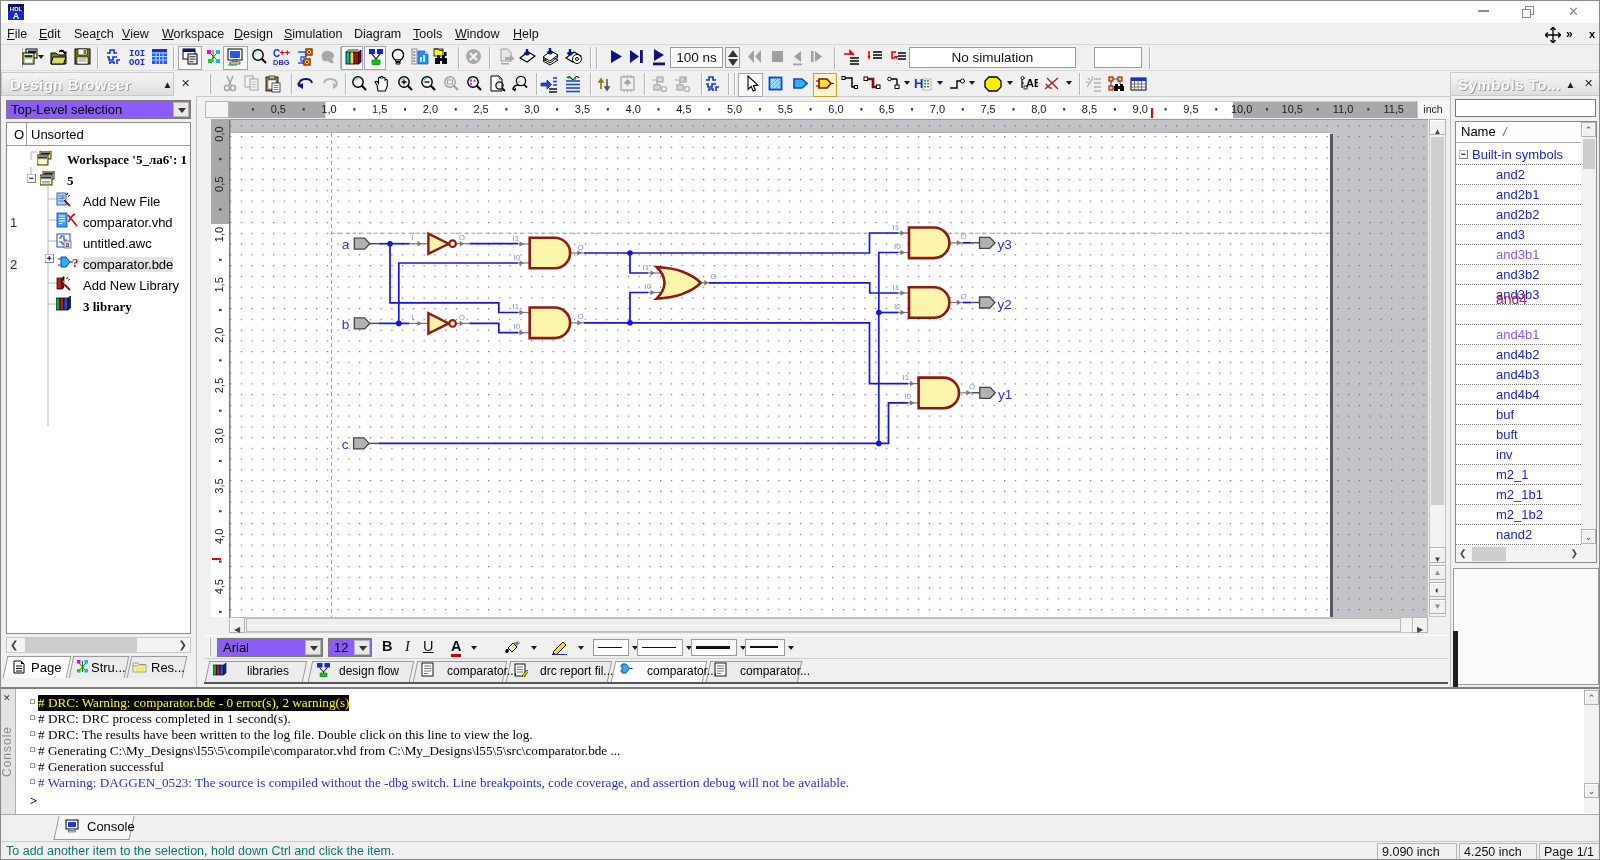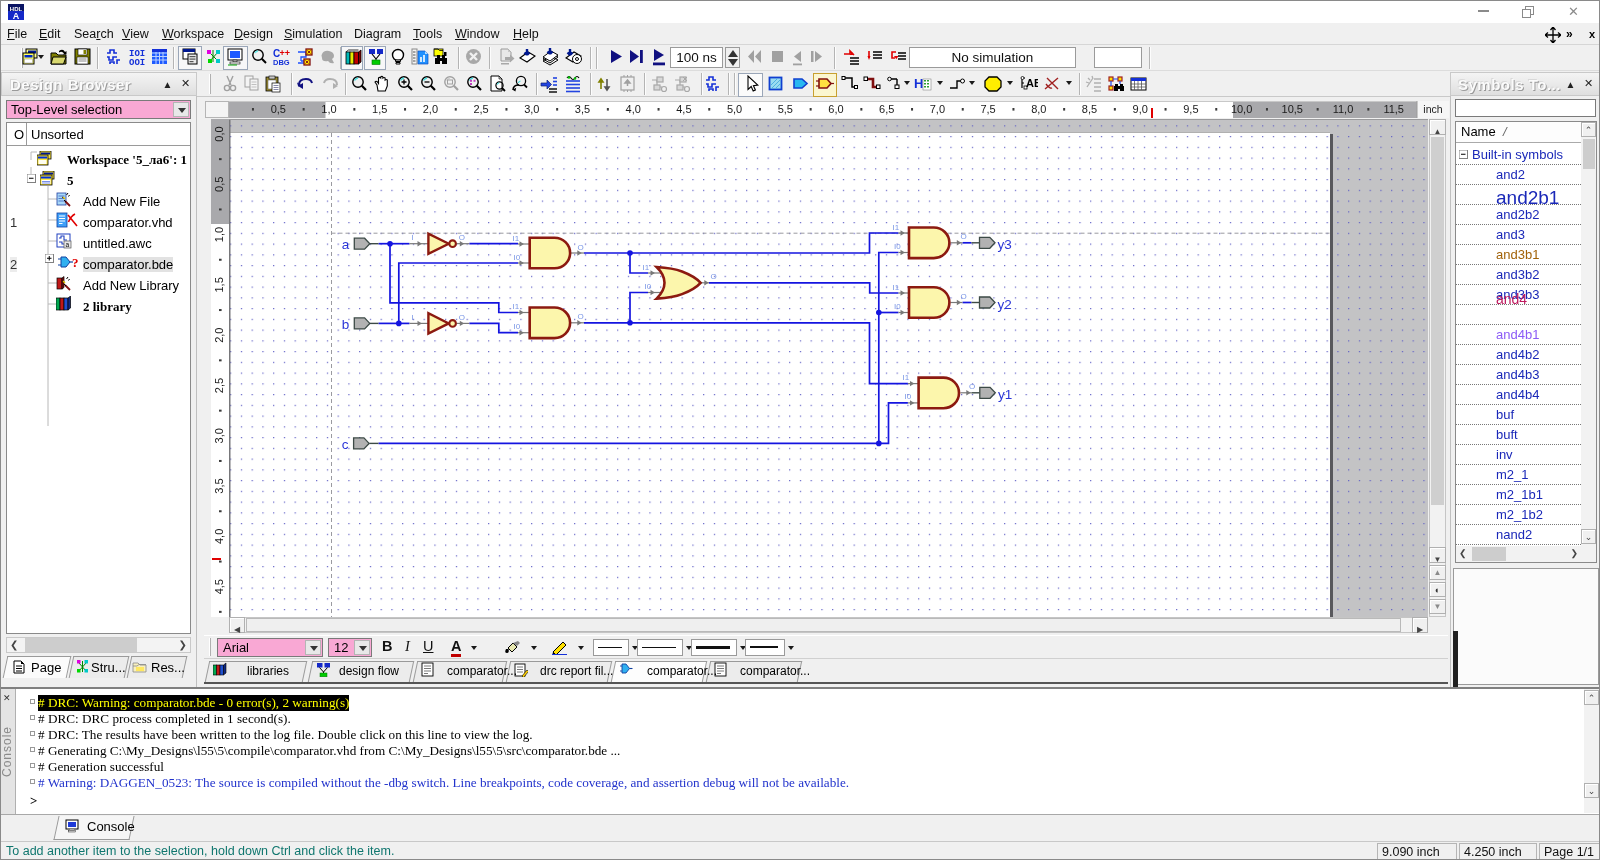--- a/index.html
+++ b/index.html
@@ -3,21 +3,21 @@
 <style>
 *{margin:0;padding:0;box-sizing:border-box;}
 html,body{width:1600px;height:860px;overflow:hidden;}
 body{font-family:"Liberation Sans",sans-serif;background:#f0f0f0;position:relative;border:1px solid #8a8a8a;}
 .abs{position:absolute;}
 .sep{position:absolute;width:1px;background:#b4b4b4;box-shadow:1px 0 0 #fdfdfd;}
 .dd{position:absolute;width:0;height:0;border-left:3.5px solid transparent;border-right:3.5px solid transparent;border-top:4px solid #1a1a1a;}
 .box{position:absolute;border:1px solid #9aa6b8;background:#f7f7f8;}
 .ptitle{color:#fbfbfb;font-weight:bold;font-size:15px;text-shadow:1px 1px 0 #9a9a9a, -1px -1px 0 #d8d8d8;letter-spacing:.5px;}
 .pbtn{position:absolute;width:15px;height:14px;text-align:center;line-height:13px;font-size:10px;color:#222;}
-.combo{position:absolute;background:#f9a8d4;border:1px solid #7a7a7a;font-size:13px;}
+.combo{position:absolute;background:#8b5cf6;border:1px solid #7a7a7a;font-size:13px;}
 .combobtn{position:absolute;right:1px;top:1px;bottom:1px;width:16px;background:#e8e8e8;border:1px solid #b5b5b5;}
 .combobtn:after{content:"";position:absolute;left:4px;top:5px;border-left:4px solid transparent;border-right:4px solid transparent;border-top:5px solid #333;}
 .treetxt{position:absolute;font-size:13px;color:#000;white-space:nowrap;}
 .b{font-weight:bold;font-family:Liberation Serif, serif;}
 .mono{font-family:Liberation Serif, serif;}
 .tab{position:absolute;font-size:13px;color:#000;background:#ececec;border:1px solid #9a9a9a;border-bottom:none;white-space:nowrap;}
 .sbtn{position:absolute;background:#f0f0f0;border:1px solid #b0b0b0;box-shadow:inset 1px 1px 0 #fff;color:#333;text-align:center;}
 .arrowglyph{font-size:9px;line-height:13px;color:#444;}
 </style></head>
 <body>
@@ -534,21 +534,21 @@
       <line x1="8" y1="6" x2="8" y2="15"></line>
       <line x1="11.5" y1="6" x2="11.5" y2="15"></line>
     </g>
   </svg>
 <svg class="abs" style="left:1544px;top:26px" width="16" height="16" viewBox="0 0 16 16">
     <path d="M8 0 v16 M0 8 h16 M8 0 l-2.5 3 M8 0 l2.5 3 M8 16 l-2.5 -3 M8 16 l2.5 -3 M0 8 l3 -2.5 M0 8 l3 2.5 M16 8 l-3 -2.5 M16 8 l-3 2.5" stroke="#000" stroke-width="1.3" fill="none"></path>
   </svg>
 <div class="abs" style="left:1565px;top:26px;font-size:12px;font-weight:bold;color:#000;">»</div>
 <div class="abs" style="left:1588px;top:27px;font-size:11px;font-weight:bold;color:#000;">x</div>
 
-<div class="abs" style="left:0;top:71px;width:196px;height:24px;background:linear-gradient(#f4f4f4,#dfdfdf);border:1px solid #c9c9c9;">
+<div class="abs" style="left:0;top:71px;width:173px;height:24px;background:linear-gradient(#f4f4f4,#dfdfdf);border:1px solid #c9c9c9;">
     <div class="ptitle abs" style="left:8px;top:3px;">Design Browser</div>
     <div class="pbtn" style="left:158px;top:5px;">▲</div>
     <div class="pbtn" style="left:176px;top:4px;font-size:11px;">✕</div>
   </div>
 <div class="abs" style="left:0;top:95px;width:196px;height:591px;background:#f0f0f0;border-right:1px solid #c0c0c0;"></div>
 <div class="combo" style="left:5px;top:99px;width:185px;height:19px;">
     <span style="position:absolute;left:4px;top:1px;">Top-Level selection</span>
     <span class="combobtn"></span>
   </div>
 <div class="abs" style="left:5px;top:121px;width:185px;height:512px;background:#fff;border:1px solid #8a8a8a;overflow:hidden;">
@@ -643,21 +643,21 @@
     <rect x="8" y="2" width="4" height="12" fill="#2050d0" stroke="#000" stroke-width=".7"></rect>
     <path d="M12 2 l2.5 -2 v12 l-2.5 2 z" fill="#102880" stroke="#000" stroke-width=".7"></path>
   </svg>
 <div class="treetxt b" style="left:66px;top:151px;">Workspace '5_ла6': 1</div>
 <div class="treetxt b" style="left:66px;top:172px;">5</div>
 <div class="treetxt" style="left:82px;top:193px;">Add New File</div>
 <div class="treetxt" style="left:82px;top:214px;">comparator.vhd</div>
 <div class="treetxt" style="left:82px;top:235px;">untitled.awc</div>
 <div class="treetxt" style="left:82px;top:256px;background:#e2e2e2;">comparator.bde</div>
 <div class="treetxt" style="left:82px;top:277px;">Add New Library</div>
-<div class="treetxt b" style="left:82px;top:298px;">2 library</div>
+<div class="treetxt b" style="left:82px;top:298px;">3 library</div>
 <div class="treetxt" style="left:9px;top:214px;color:#333;">1</div>
 <div class="treetxt" style="left:9px;top:256px;color:#333;background:#ececec;">2</div>
 <div class="abs" style="left:5px;top:636px;width:185px;height:16px;background:#f3f3f3;border:1px solid #c9c9c9;">
     <span class="abs" style="left:3px;top:1px;font-size:10px;color:#444;">❮</span>
     <span class="abs" style="right:3px;top:1px;font-size:10px;color:#444;">❯</span>
     <div class="abs" style="left:18px;top:0;width:112px;height:14px;background:#cdcdcd;"></div>
   </div>
 <div class="tab" style="left:4px;top:655px;width:64px;height:22px;background:#fbfbfb;transform:skewX(-12deg);"></div>
 <svg class="abs" style="left:12px;top:659px" width="13" height="14" viewBox="0 0 13 14">
     <path d="M1 1 h7 l3 3 v9 H1 z" fill="#fff" stroke="#000" stroke-width="1"></path>
@@ -1036,27 +1036,27 @@
     <span class="abs" style="left:47px;top:2px;color:#666;font-style:italic;">/</span>
   </div>
 <div class="abs" style="left:1471px;top:146px;font-size:13px;color:#1a28b8;">Built-in symbols</div>
 <svg class="abs" style="left:1458px;top:149px" width="9" height="9" viewBox="0 0 9 9">
     <rect x="0" y="0" width="8.5" height="8.5" fill="#fff" stroke="#808080"></rect>
     <line x1="2" y1="4.25" x2="6.5" y2="4.25" stroke="#000"></line>
   </svg>
 <div class="abs" style="left:1455px;top:163px;width:125px;border-top:1px dotted #777;"></div>
 <div class="abs" style="left:1495px;top:166px;font-size:13px;color:#1a28b8;">and2</div>
 <div class="abs" style="left:1455px;top:183px;width:125px;border-top:1px dotted #777;"></div>
-<div class="abs" style="left:1495px;top:186px;font-size:19px;color:#1a28b8;">and2b1</div>
+<div class="abs" style="left:1495px;top:186px;font-size:13px;color:#1a28b8;">and2b1</div>
 <div class="abs" style="left:1455px;top:203px;width:125px;border-top:1px dotted #777;"></div>
 <div class="abs" style="left:1495px;top:206px;font-size:13px;color:#1a28b8;">and2b2</div>
 <div class="abs" style="left:1455px;top:223px;width:125px;border-top:1px dotted #777;"></div>
 <div class="abs" style="left:1495px;top:226px;font-size:13px;color:#1a28b8;">and3</div>
 <div class="abs" style="left:1455px;top:243px;width:125px;border-top:1px dotted #777;"></div>
-<div class="abs" style="left:1495px;top:246px;font-size:13px;color:#a16207;">and3b1</div>
+<div class="abs" style="left:1495px;top:246px;font-size:13px;color:#8b5cf6;">and3b1</div>
 <div class="abs" style="left:1455px;top:263px;width:125px;border-top:1px dotted #777;"></div>
 <div class="abs" style="left:1495px;top:266px;font-size:13px;color:#1a28b8;">and3b2</div>
 <div class="abs" style="left:1455px;top:283px;width:125px;border-top:1px dotted #777;"></div>
 <div class="abs" style="left:1495px;top:286px;font-size:13px;color:#1a28b8;">and3b3</div>
 <div class="abs" style="left:1455px;top:303px;width:125px;border-top:1px dotted #777;"></div>
 <div class="abs" style="left:1495px;top:290px;font-size:14px;color:#be185d;">and4</div>
 <div class="abs" style="left:1455px;top:323px;width:125px;border-top:1px dotted #777;"></div>
 <div class="abs" style="left:1495px;top:326px;font-size:13px;color:#8b5cf6;">and4b1</div>
 <div class="abs" style="left:1455px;top:343px;width:125px;border-top:1px dotted #777;"></div>
 <div class="abs" style="left:1495px;top:346px;font-size:13px;color:#1a28b8;">and4b2</div>

